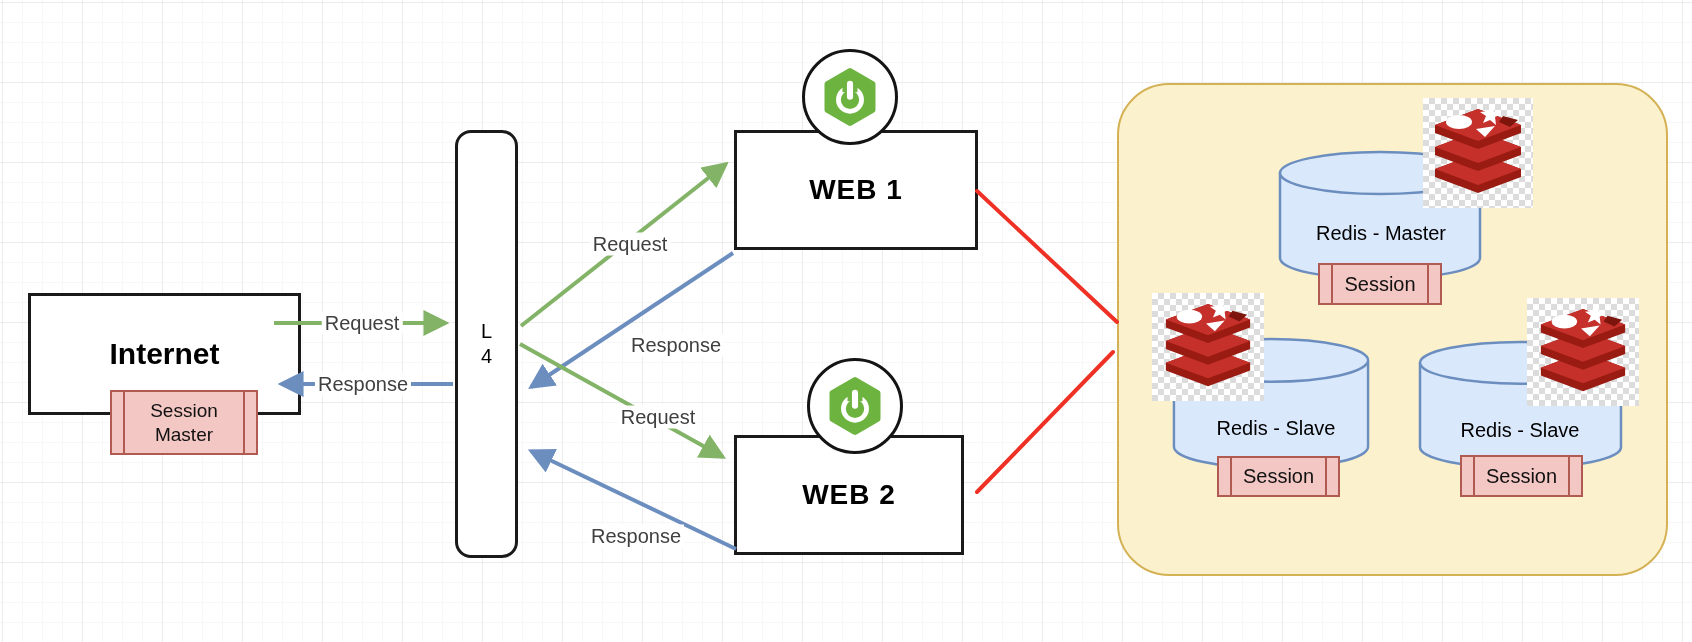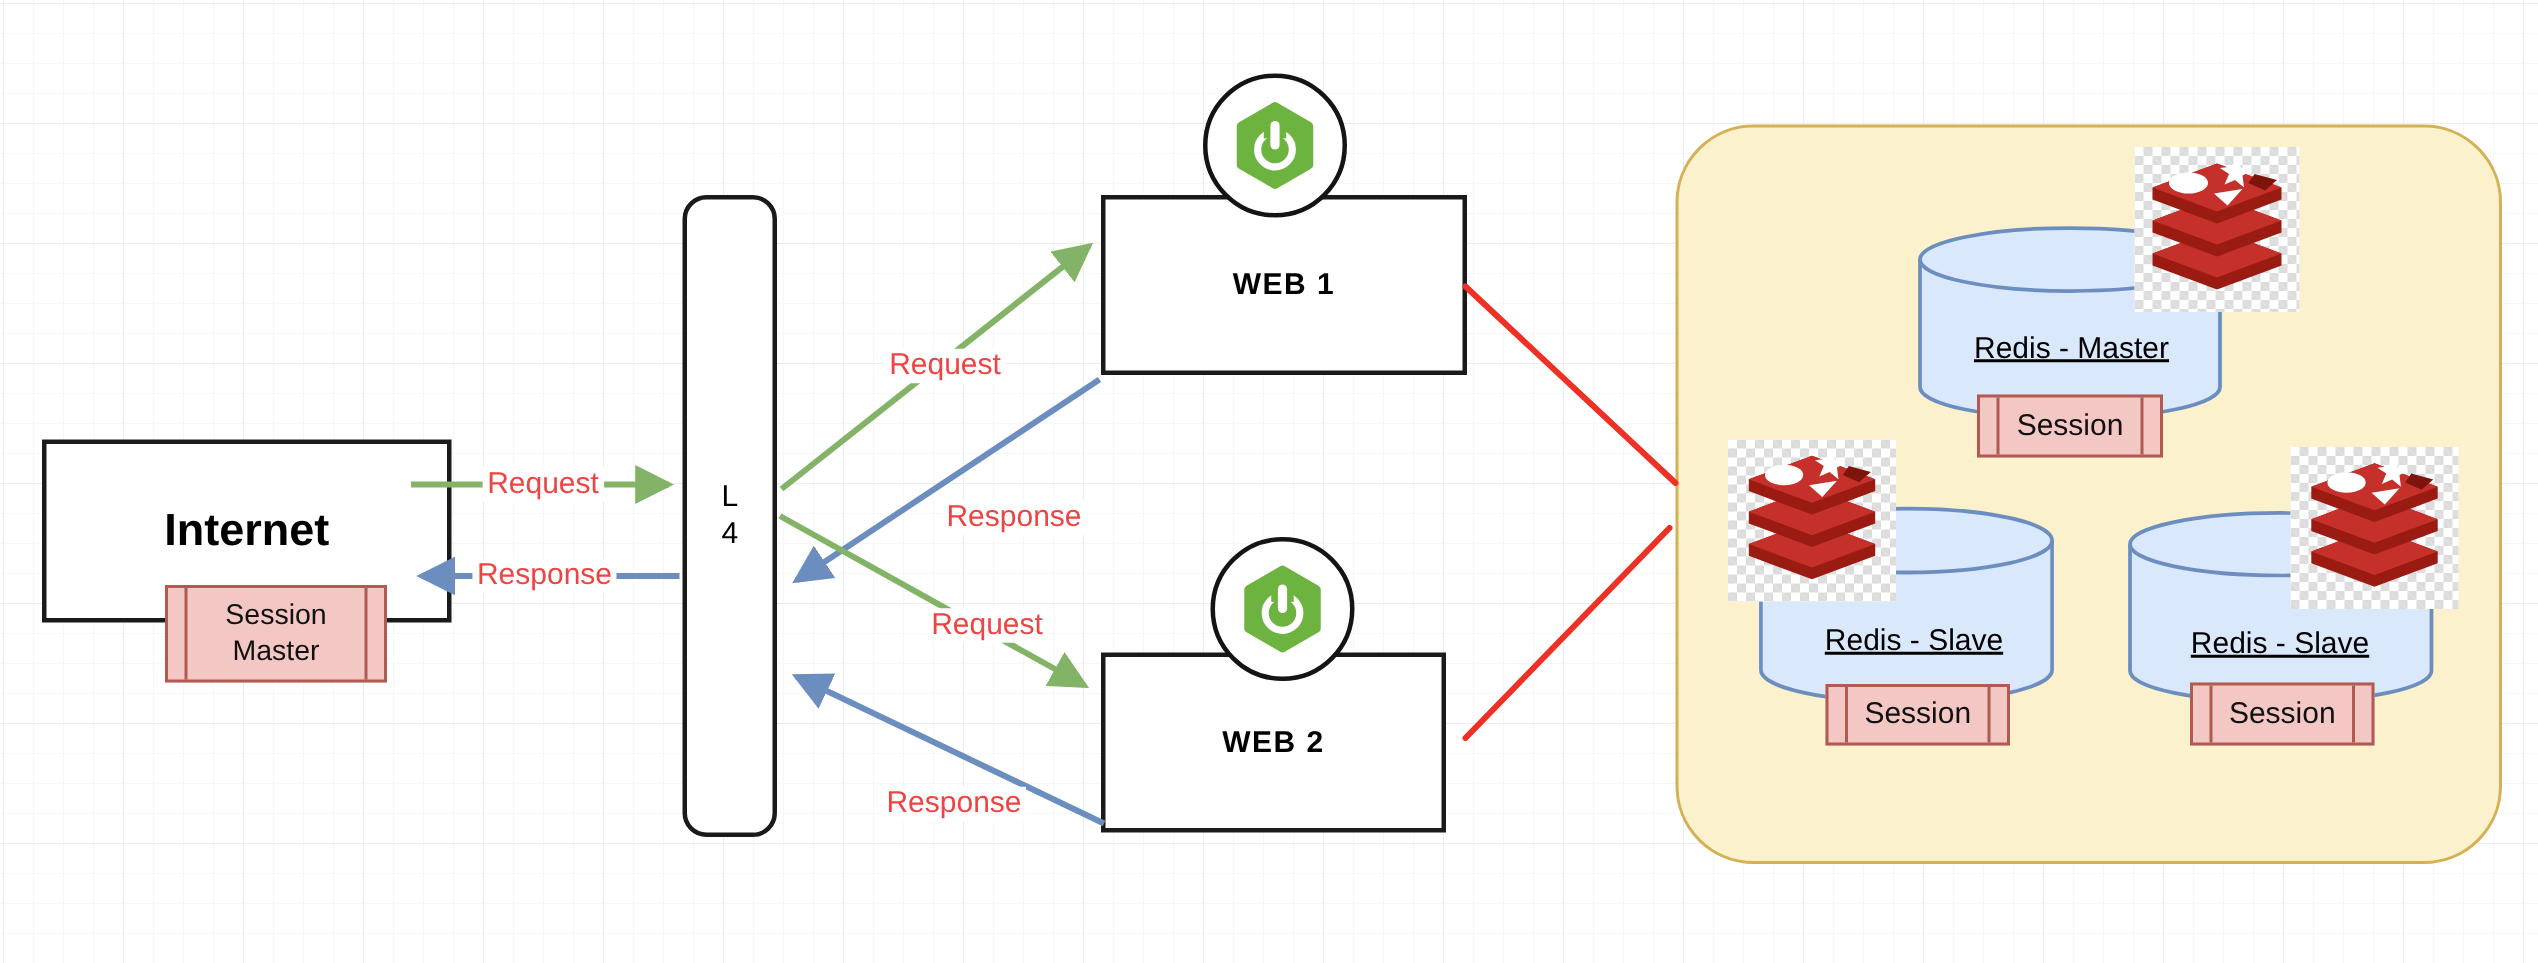--- a/index.html
+++ b/index.html
@@ -13,37 +13,37 @@
       linear-gradient(#f7f7f7 1px, transparent 1px),
       linear-gradient(90deg,#f7f7f7 1px, transparent 1px);
     background-size:80px 80px,80px 80px,20px 20px,20px 20px;
     background-position:2px 2px,2px 2px,2px 2px,2px 2px;
   }
   .node{
     position:absolute;background:#fff;border:3px solid var(--node_border);
     display:flex;align-items:center;justify-content:center;box-sizing:border-box;z-index:2;
   }
   .node .big{font-weight:bold;font-size:30px;}
-  .node .web{font-weight:bold;font-size:20px;letter-spacing:1px;}
+  .node .web{font-weight:bold;font-size:28px;letter-spacing:1px;}
   .lb{border-radius:16px;flex-direction:column;font-size:20px;line-height:1.25;text-align:center;}
   .cluster{
     position:absolute;left:1117px;top:83px;width:551px;height:493px;border-radius:52px;
     background:var(--cluster_fill);border:2.5px solid var(--cluster_border);box-sizing:border-box;z-index:1;
   }
   .proc{
     position:absolute;background:var(--session_fill);border:2.5px solid var(--session_border);
     box-sizing:border-box;display:flex;flex-direction:column;align-items:center;justify-content:center;
     z-index:4;text-align:right;color:#111;
   }
   .proc .bar{position:absolute;top:0;bottom:0;width:0;border-left:2px solid var(--session_border);}
   .proc .bar.l{left:11px;} .proc .bar.r{right:11px;}
   .cyl{position:absolute;z-index:2;}
-  .cyl-label{position:absolute;z-index:3;font-size:20px;white-space:nowrap;transform:translate(-50%,-50%);text-decoration:underline;}
+  .cyl-label{position:absolute;z-index:3;font-size:20px;white-space:nowrap;transform:translate(-50%,-50%);}
   .elabel{
-    position:absolute;z-index:6;background:#ffffff;padding:0 3px;font-size:20px;color:#ef4444;
+    position:absolute;z-index:6;background:#ffffff;padding:0 3px;font-size:20px;color:#404040;
     white-space:nowrap;transform:translate(-50%,-50%);
   }
   .lines{position:absolute;left:0;top:0;z-index:5;}
   .spring{
     position:absolute;width:96px;height:96px;border-radius:50%;background:#fff;
     border:3.5px solid #141414;box-sizing:border-box;display:flex;align-items:center;justify-content:center;z-index:5;
   }
   .redis-logo{
     position:absolute;z-index:5;
     background-color:#fff;

